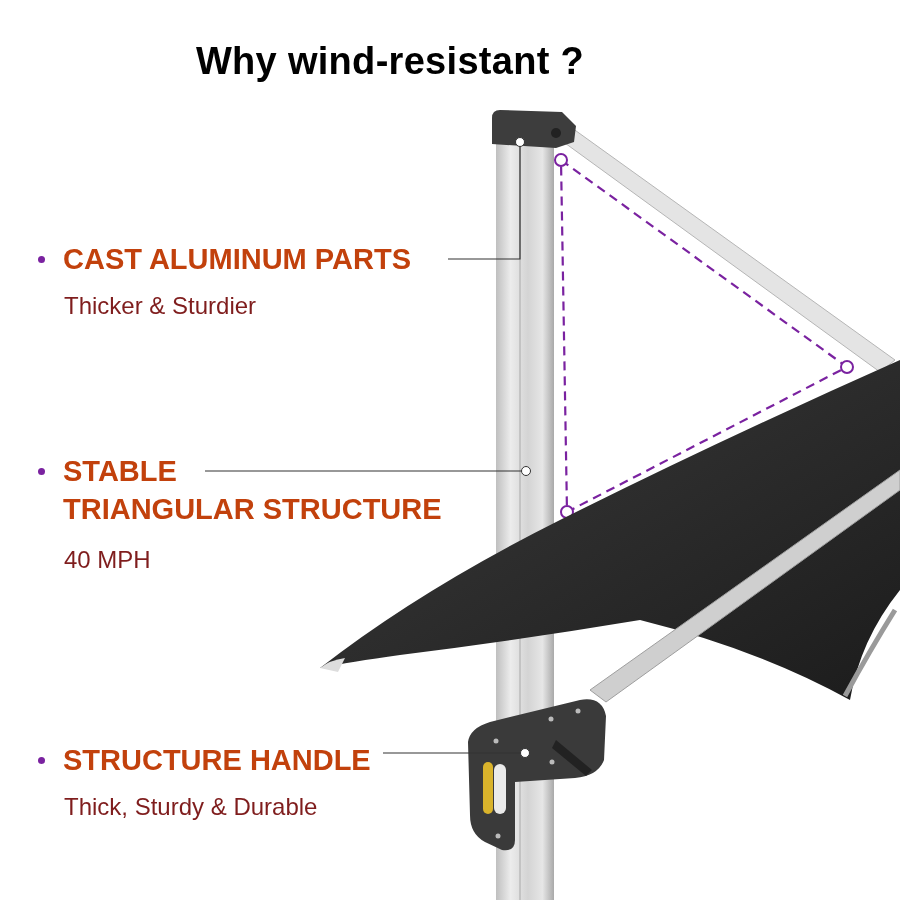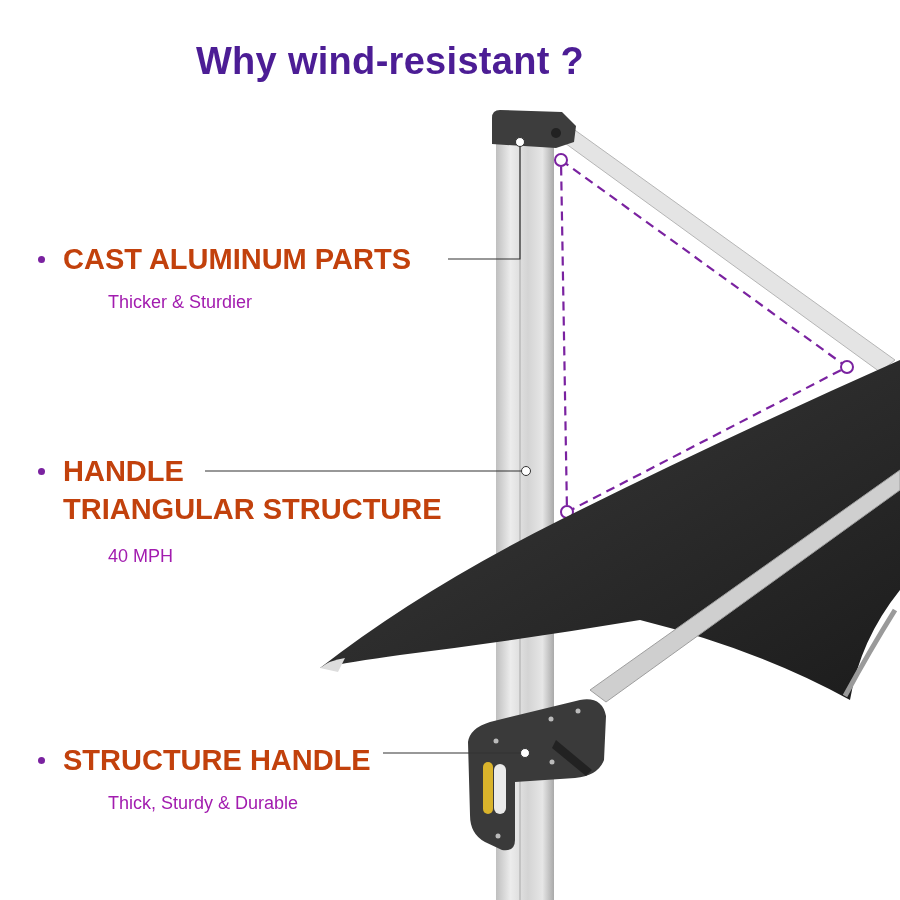--- a/index.html
+++ b/index.html
@@ -1,22 +1,22 @@
 <!DOCTYPE html>
 <html><head>
 <meta charset="utf-8">
 <style>
   html,body{margin:0;padding:0;background:#ffffff;}
   body{width:900px;height:900px;position:relative;overflow:hidden;font-family:"Liberation Sans",sans-serif;}
-  .title{position:absolute;left:0;top:40px;width:780px;text-align:center;font-size:38px;font-weight:bold;color:#4c1d95;letter-spacing:0.3px;}
+  .title{position:absolute;left:0;top:40px;width:780px;text-align:center;font-size:38px;font-weight:bold;color:#000000;letter-spacing:0.3px;}
   svg.art{position:absolute;left:0;top:0;}
   .feature{position:absolute;left:38px;}
   .bullet{position:absolute;left:0;width:7px;height:7px;border-radius:50%;background:#7a22a0;}
   .heading{position:absolute;left:25px;font-size:29px;font-weight:bold;color:#c2410c;white-space:nowrap;line-height:38px;}
-  .sub{position:absolute;left:26px;font-size:18px;color:#a21caf;white-space:nowrap;margin-left:44px;}
+  .sub{position:absolute;left:26px;font-size:24px;color:#7f1d1d;white-space:nowrap;}
 </style>
 </head>
 <body>
 
 <div class="title">Why wind-resistant ?</div>
 
 <svg class="art" width="900" height="900" viewBox="0 0 900 900">
   <defs>
     <linearGradient id="poleg" x1="0" x2="1" y1="0" y2="0">
       <stop offset="0" stop-color="#bfbfbf"></stop>
@@ -69,21 +69,21 @@
 </svg>
 
 <div class="feature" style="top:240px;">
   <span class="bullet" style="top:16px;"></span>
   <div class="heading" style="top:0;">CAST ALUMINUM PARTS</div>
   <div class="sub" style="top:52px;">Thicker &amp; Sturdier</div>
 </div>
 
 <div class="feature" style="top:452px;">
   <span class="bullet" style="top:16px;"></span>
-  <div class="heading" style="top:0;">HANDLE</div>
+  <div class="heading" style="top:0;">STABLE</div>
   <div class="heading" style="top:38px;">TRIANGULAR STRUCTURE</div>
   <div class="sub" style="top:94px;">40 MPH</div>
 </div>
 
 <div class="feature" style="top:741px;">
   <span class="bullet" style="top:16px;"></span>
   <div class="heading" style="top:0;">STRUCTURE HANDLE</div>
   <div class="sub" style="top:52px;text-align:center;">Thick, Sturdy &amp; Durable</div>
 </div>
 

